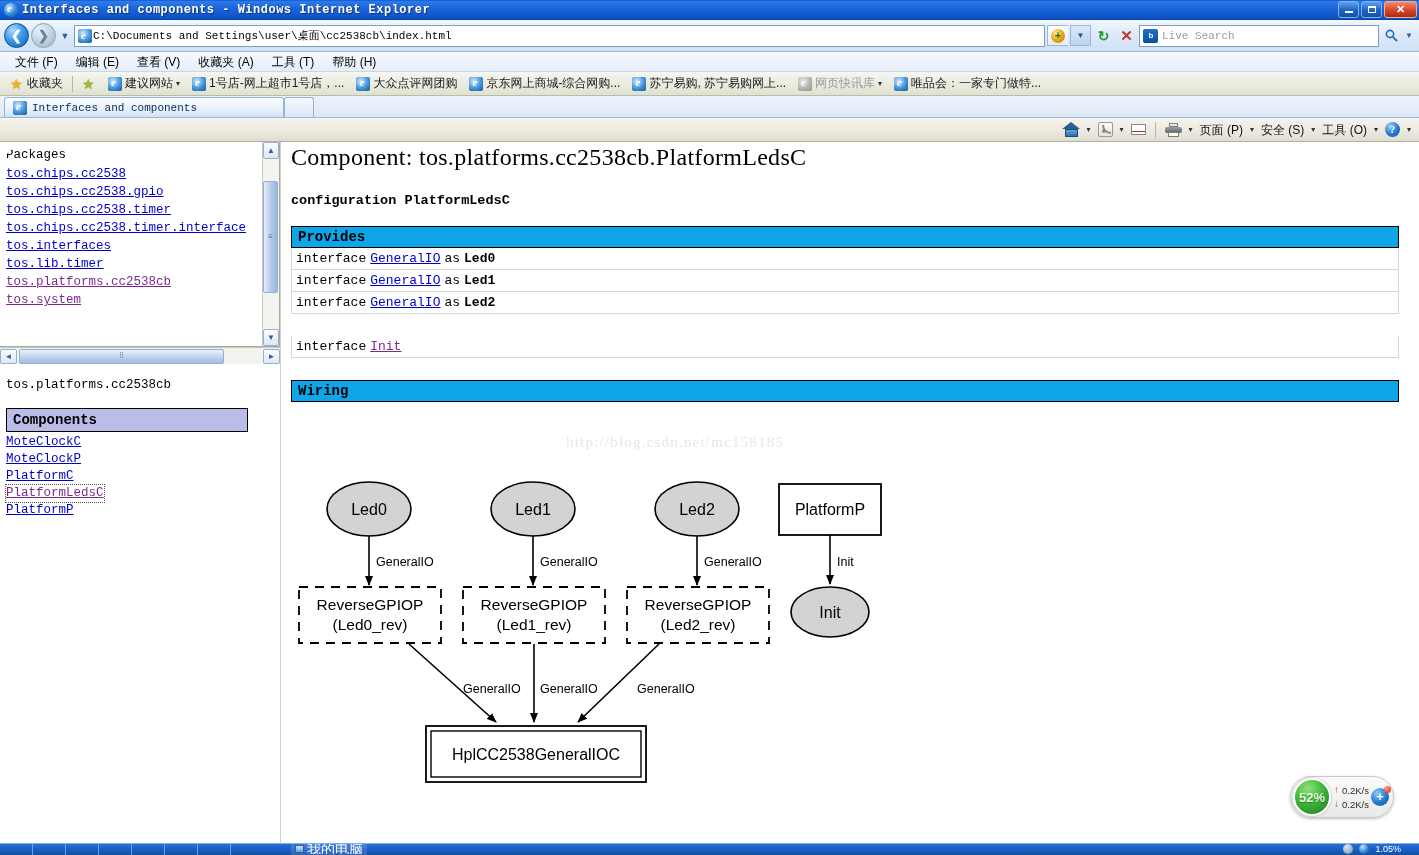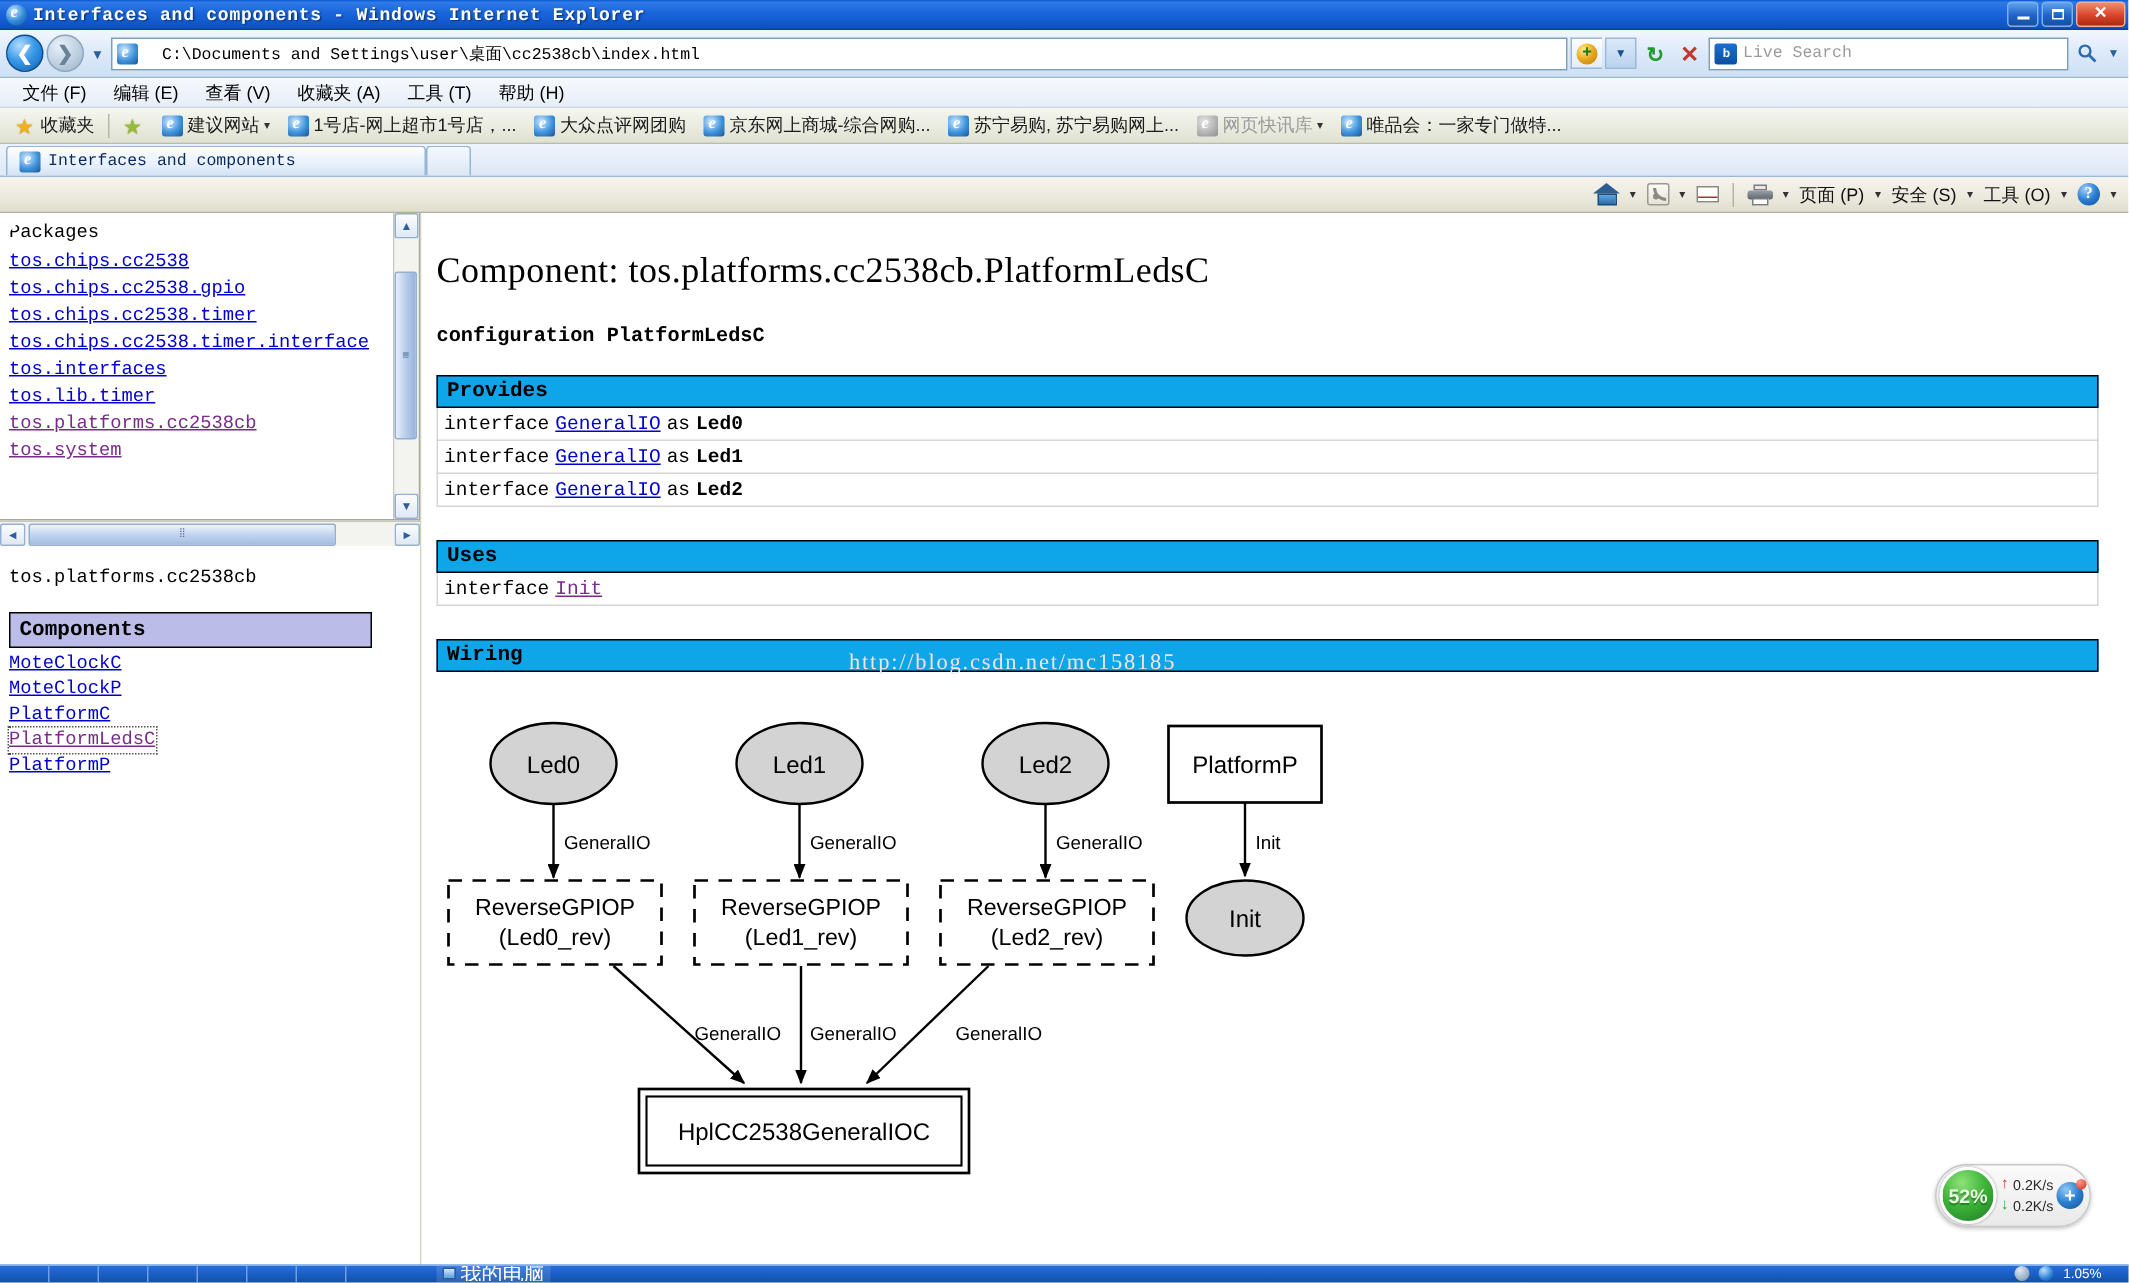--- a/index.html
+++ b/index.html
@@ -67,21 +67,21 @@
     border:1px solid #0b4d8f; color:#fff;
   }
   .navbtn.fwd{
     background:radial-gradient(circle at 35% 28%, #e8f1fa 0%, #c6d6e6 45%, #9cb2c9 100%);
     border:1px solid #8ba3bb; color:#6b8199;
   }
   .navdrop{ width:14px; text-align:center; color:#2b5f9e; font-size:9px; flex:none; }
   .urlbox{
     flex:1 1 auto; height:22px; background:#fff;
     border:1px solid #7b9ebd; display:flex; align-items:center;
-    padding:0 3px; gap:16px; min-width:0;
+    padding:0 3px; gap:1px; min-width:0;
   }
   .favicon{
     width:14px; height:14px; flex:none; border-radius:2px;
     background:radial-gradient(circle at 35% 30%, #cfe8ff 0%, #3f93dc 55%, #17578f 100%);
     position:relative;
   }
   .favicon:after{
     content:"e"; position:absolute; left:3px; top:-1px;
     font-family:"Liberation Serif", serif; font-style:italic;
     font-size:11px; color:#fff; font-weight:bold; line-height:14px;
@@ -330,21 +330,21 @@
   .comppane a{
     display:block; color:#0000cc; text-decoration:underline;
     line-height:17px; white-space:nowrap; width:max-content;
   }
   .comppane a.visited{ color:#7b2a8c; }
   .comppane a.focused{ outline:1px dotted #555; }
 
   
   .docpane{
     flex:1 1 auto; position:relative; overflow:hidden;
-    background:#fff; padding:26px 0 0 10px;
+    background:#fff; padding:2px 0 0 10px;
   }
   .doc-title{
     font-family:"Liberation Serif", serif;
     font-size:24px; color:#000; margin:0 0 22px 0; white-space:nowrap;
     letter-spacing:.3px;
   }
   .doc-sub{
     font-family:"Liberation Mono", monospace; font-size:13.5px;
     font-weight:bold; color:#000; margin-bottom:18px;
   }
@@ -651,23 +651,20 @@
         <span>interface</span>
         <a href="#">GeneralIO</a>
         <span>as</span>
         <b>Led2</b>
       </div>
     </div>
 
     <div class="gap"></div>
 
     <div class="sect">
-      <div class="sect-hdr">
-        <span>Uses</span>
-      </div>
       <div class="sect-row">
         <span>interface</span>
         <a href="#" class="visited">Init</a>
       </div>
     </div>
 
     <div class="gap"></div>
 
     <div class="sect">
       <div class="sect-hdr">

